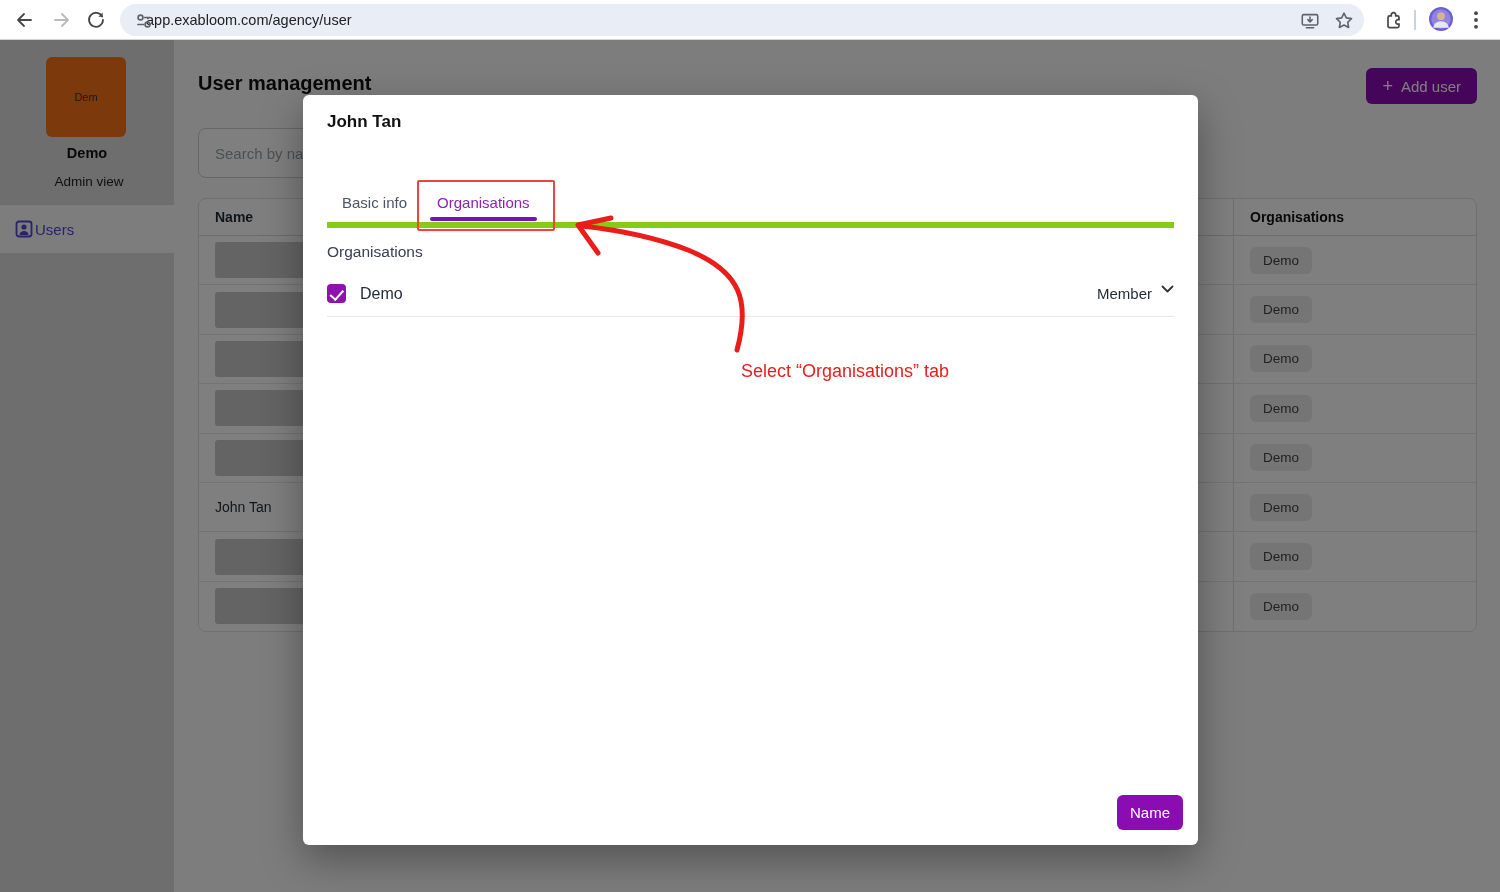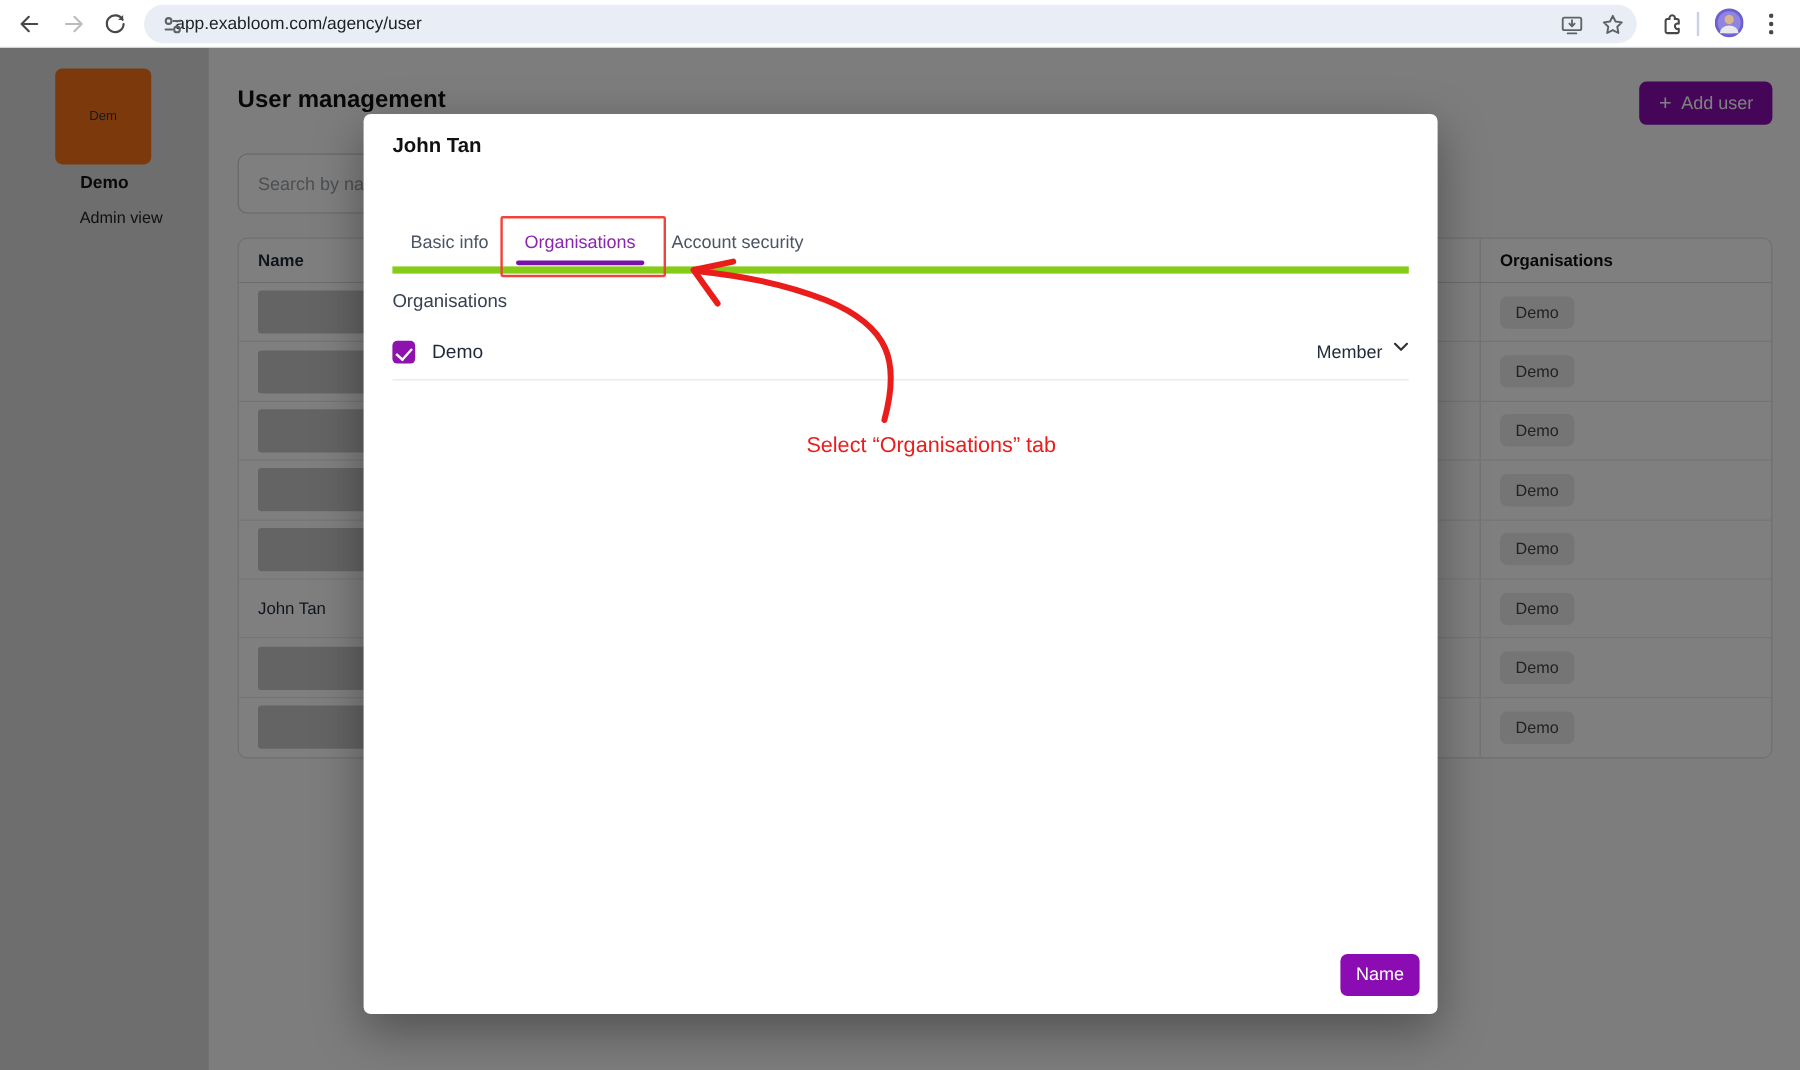--- a/index.html
+++ b/index.html
@@ -13,21 +13,21 @@
   .url-text { margin-left:26px; font-size:14.5px; color:#202124; }
   .pill-icon { position:absolute; top:7px; width:20px; height:20px; }
   .toolbar svg { display:block; }
   .divider-v { position:absolute; left:1414px; top:10px; width:2px; height:20px; background:#c9d2e3; }
 
   
   .app { position:absolute; left:0; top:40px; width:1500px; height:852px; background:#fbfbfb; }
   .sidebar { position:absolute; left:0; top:0; width:174px; height:100%; background:#dcdcdc; }
   .logo-box { position:absolute; left:46px; top:17px; width:80px; height:80px; background:#f97316; border-radius:6px; display:flex; align-items:center; justify-content:center; font-size:11px; color:#333; }
   .org-name { position:absolute; left:0; top:105px; width:174px; text-align:center; font-weight:700; font-size:14.5px; color:#111; }
-  .admin-view { position:absolute; left:16px; top:134px; width:170px; text-align:center; font-size:13.5px; color:#222; }
+  .admin-view { position:absolute; left:4px; top:134px; width:170px; text-align:center; font-size:13.5px; color:#222; }
   .nav-users { position:absolute; left:0; top:165px; width:174px; height:48px; background:#fafafa; display:flex; align-items:center; padding-left:14px; color:#5244d8; font-size:15px; cursor:pointer; }
   .nav-users svg { margin-right:1px; }
 
   .main { position:absolute; left:174px; top:0; width:1326px; height:100%; }
   .page-title { position:absolute; left:24px; top:32px; font-size:20px; font-weight:700; color:#111; }
   .add-user-btn { position:absolute; right:23px; top:28px; height:36px; padding:0 16px; background:#8a0cb2; color:#fff; border-radius:6px; border:none; display:flex; align-items:center; gap:8px; font-size:15px; font-family:inherit; cursor:pointer; }
   .add-user-btn .plus { font-size:18px; font-weight:400; }
   .search-input { position:absolute; left:24px; top:88px; width:400px; height:50px; border:1px solid #cfcfcf; border-radius:8px; background:#fff; padding:0 16px; font-size:15px; font-family:inherit; color:#333; }
   .search-input::placeholder { color:#9aa0a6; }
 
@@ -56,21 +56,21 @@
   .m-section-label { position:absolute; left:24px; top:148px; font-size:15.5px; color:#374151; }
   .org-row { position:absolute; left:24px; right:24px; top:176px; height:46px; border-bottom:1px solid #e5e7eb; display:flex; align-items:center; }
   .checkbox { width:19px; height:19px; background:#8e12ad; border-radius:4px; position:relative; cursor:pointer; flex:none; }
   .checkbox::after { content:""; position:absolute; left:6px; top:2.5px; width:5.5px; height:10.5px; border:solid #fff; border-width:0 2.4px 2.4px 0; transform:rotate(42deg); }
   .org-name-text { margin-left:14px; font-size:16px; color:#1f2937; }
   .role-select { margin-left:auto; display:flex; align-items:flex-start; gap:9px; font-size:15px; color:#1f2937; cursor:pointer; }
   .save-btn { position:absolute; right:15px; bottom:15px; width:66px; height:35px; background:#8a0cb2; color:#fff; border:none; border-radius:6px; font-size:15px; font-family:inherit; cursor:pointer; }
 
   
   .annotation-svg { position:absolute; left:0; top:0; width:1500px; height:892px; z-index:20; pointer-events:none; }
-  .annotation-text { position:absolute; left:672px; top:361px; font-size:18px; font-weight:500; color:#ea1d1a; z-index:21; pointer-events:none; }
+  .annotation-text { position:absolute; left:741px; top:361px; font-size:18px; font-weight:500; color:#ea1d1a; z-index:21; pointer-events:none; }
 </style>
 </head>
 <body>
 
 <div id="screen">
 
   <div class="toolbar">
     <div class="tb-btn" style="left:12px">
       <svg width="20" height="20" viewBox="0 0 20 20">
           <path d="M17 10 H4 M4 10 l6 -6 M4 10 l6 6" stroke="#474747" stroke-width="1.8" fill="none" stroke-linecap="round" stroke-linejoin="round"></path>
@@ -127,20 +127,28 @@
     </div>
   </div>
 
   <div class="app">
     <div class="sidebar">
       <div class="logo-box">
           <span>Dem</span>
         </div>
       <div class="org-name">Demo</div>
       <div class="admin-view">Admin view</div>
+      <div class="nav-users">
+        <svg width="20" height="20" viewBox="0 0 20 20">
+          <rect x="2.5" y="2.5" width="15" height="15" rx="2.5" fill="none" stroke="#5244d8" stroke-width="1.8"></rect>
+          <circle cx="10" cy="8" r="2.6" fill="#5244d8"></circle>
+          <path d="M5.5 16 a4.5 4 0 0 1 9 0 z" fill="#5244d8"></path>
+        </svg>
+        <span>Users</span>
+      </div>
     </div>
 
     <div class="main">
       <div class="page-title">User management</div>
       <button class="add-user-btn">
         <span class="plus">+</span>
         <span>Add user</span>
       </button>
       <input class="search-input" placeholder="Search by name" style="">
 
@@ -221,23 +229,20 @@
 
   <div class="modal">
     <div class="m-title">John Tan</div>
 
     <div class="tabs">
       <div class="tab">
           <span>Basic info</span>
         </div>
       <div class="tab active">
           <span>Organisations</span>
-        </div>
-      <div class="tab">
-          <span>Account security</span>
         </div>
     </div>
     <div class="red-box"></div>
 
     <div class="m-section-label">Organisations</div>
 
     <div class="org-row">
       <div class="checkbox"></div>
       <span class="org-name-text">Demo</span>
       <div class="role-select">

